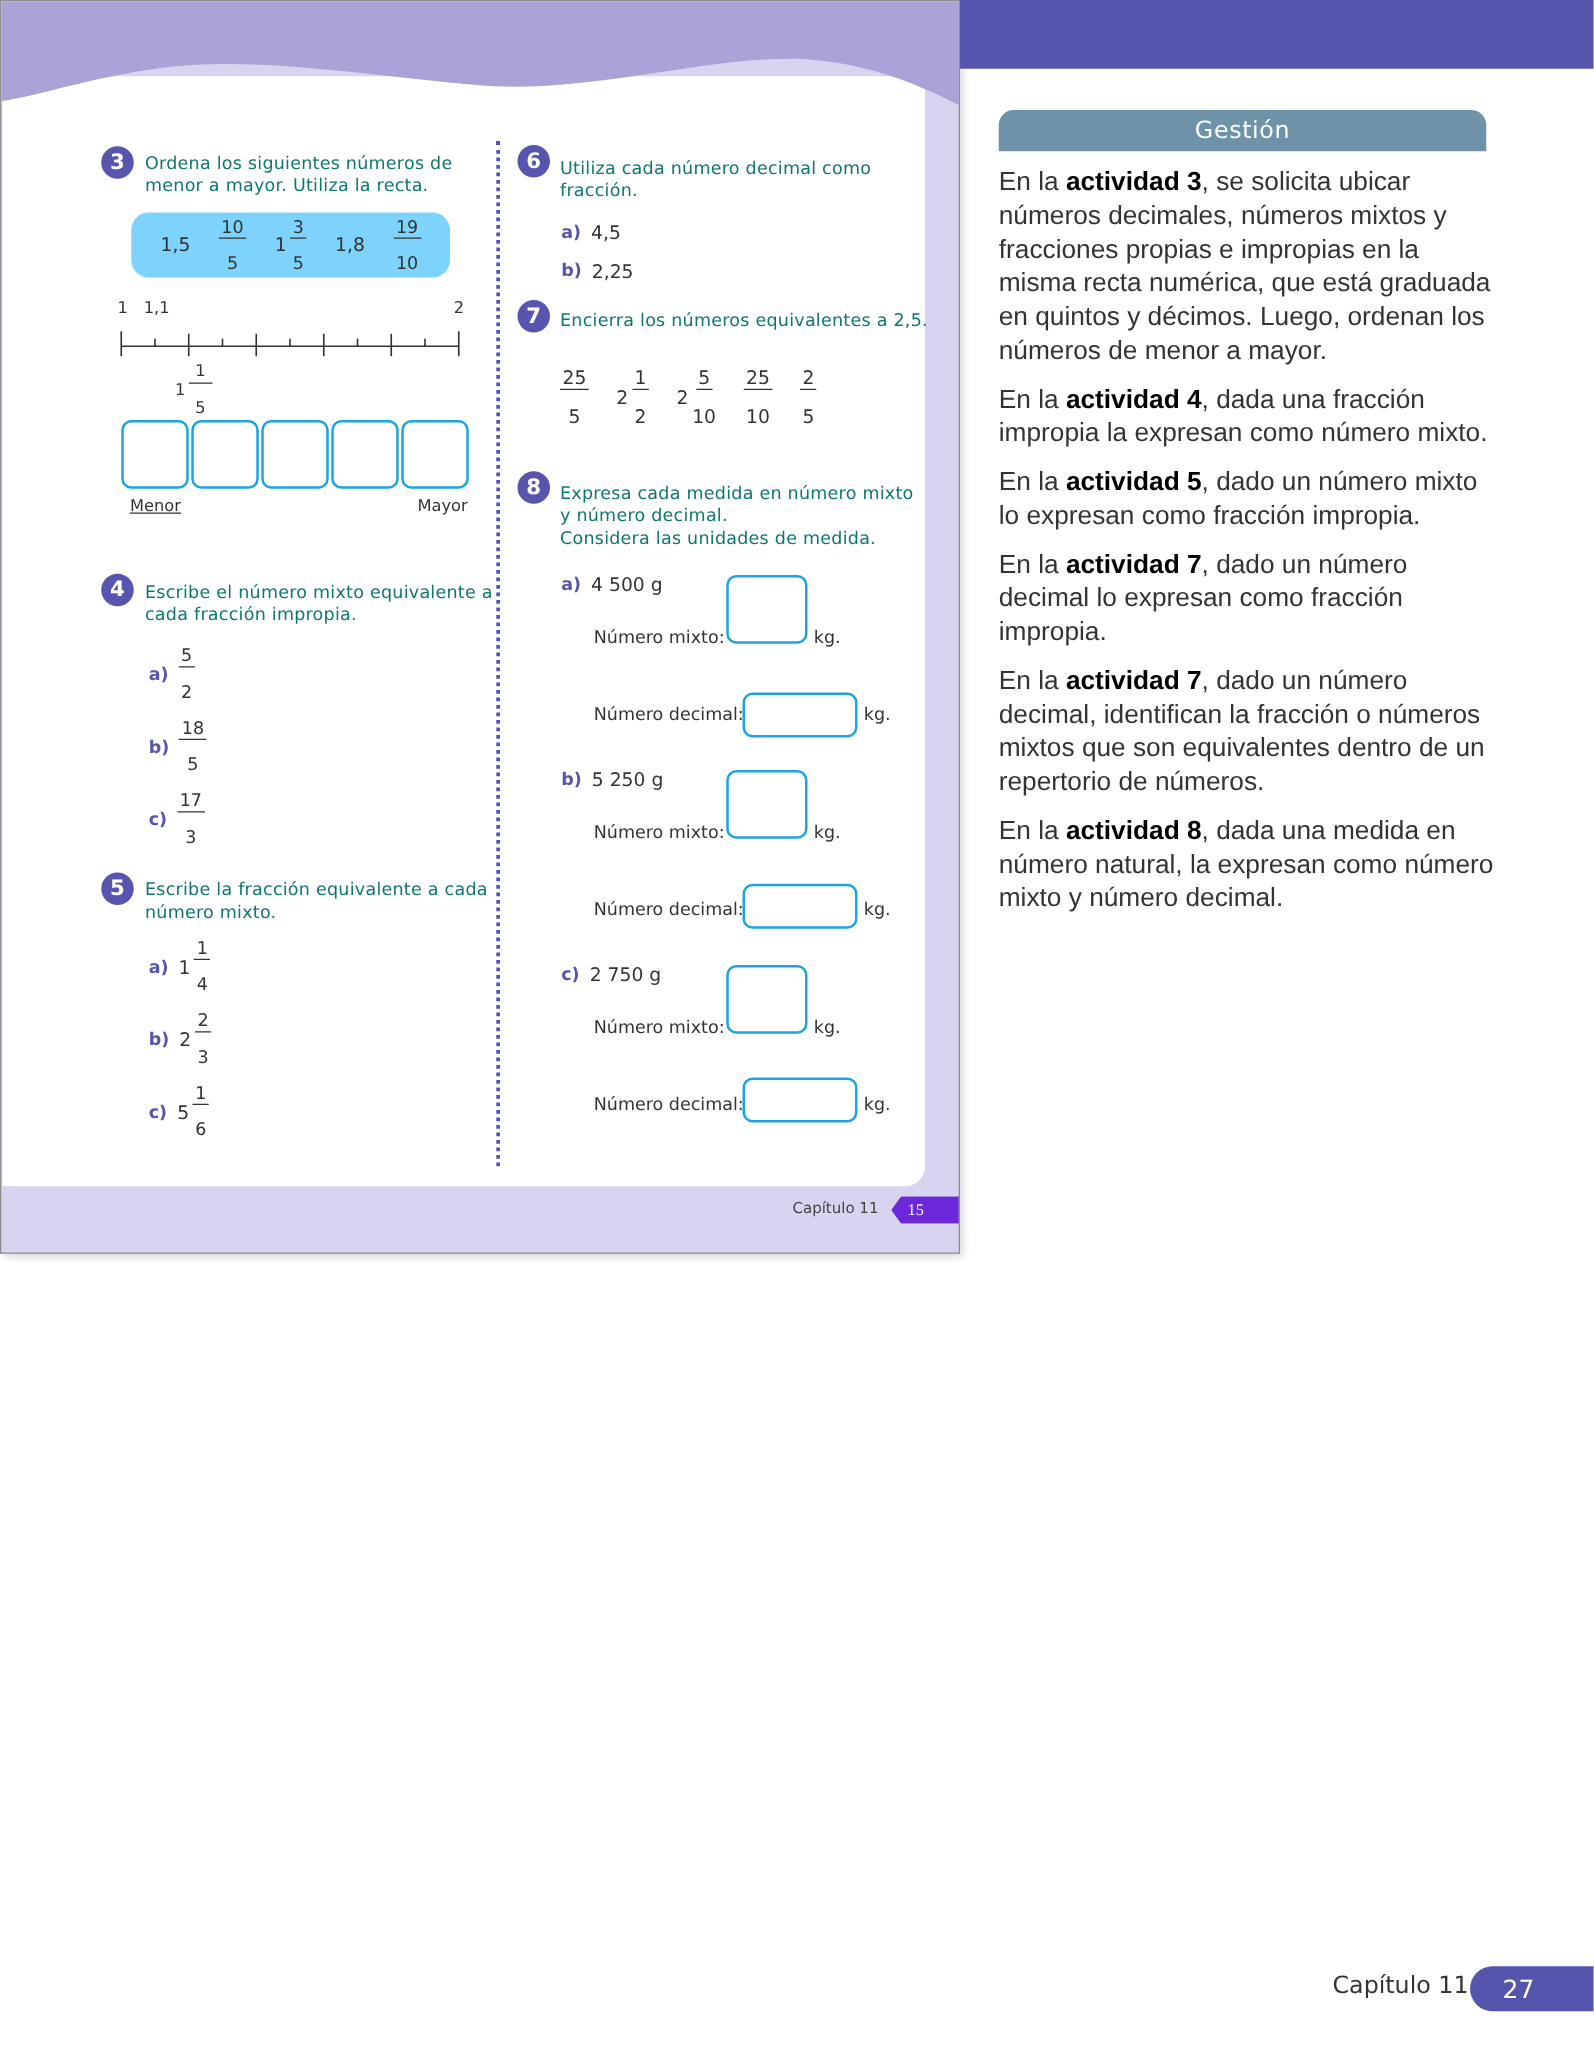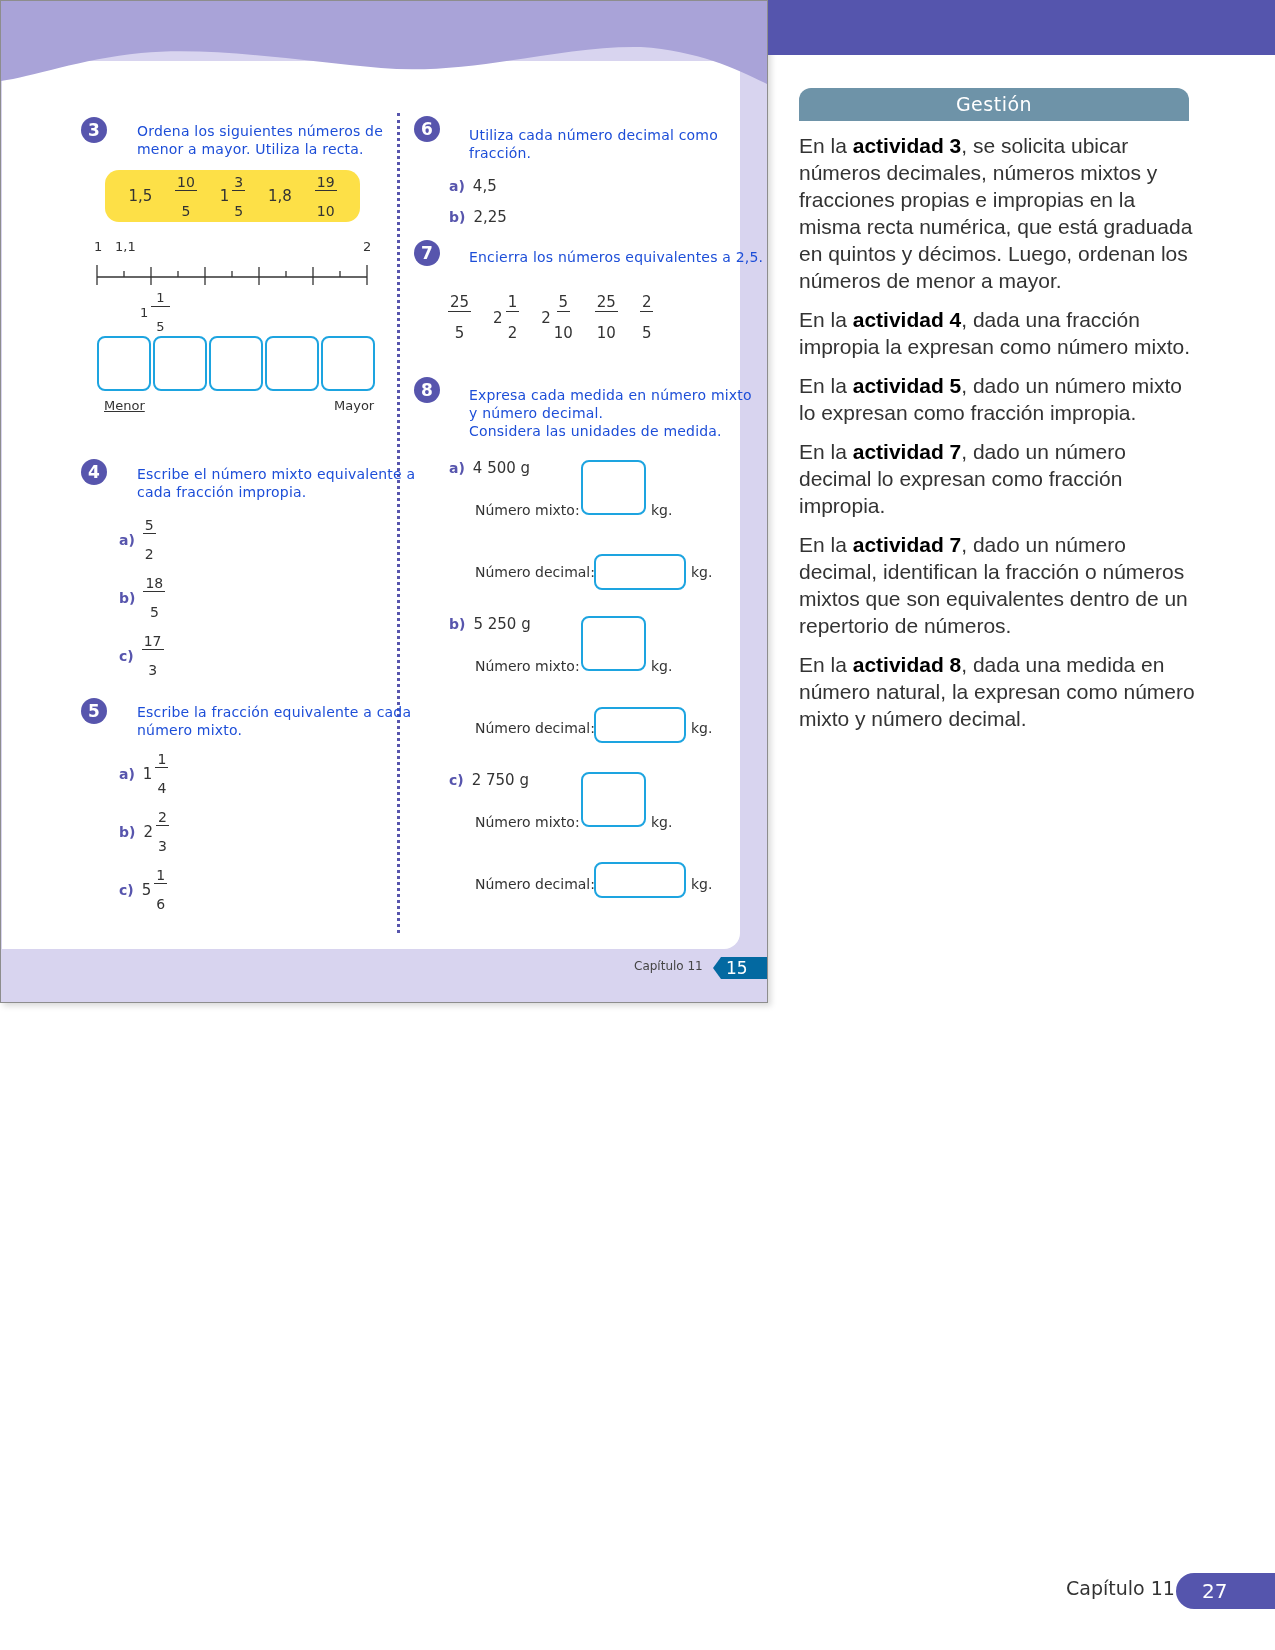--- a/index.html
+++ b/index.html
@@ -17,40 +17,41 @@
     position: absolute; left: 1px; top: 60px; width: 738px; height: 888px;
     background: #fff; border-bottom-right-radius: 16px;
   }
   .col-divider {
     position: absolute; left: 396px; top: 112px; height: 820px; width: 0;
     border-left: 3px dotted #5755ad;
   }
   .pg-footer-text { position: absolute; left: 633px; top: 958px; font-size: 12px; color: #444; }
   .pg-badge {
     position: absolute; left: 712px; top: 956px; width: 56px; height: 22px;
-    background: #0369a1; color: #fff; font-size: 17px; line-height: 22px; padding-left: 13px;
+    background: #6d28d9; color: #fff; font-size: 13px; line-height: 22px; padding-left: 13px;
     clip-path: polygon(8px 0, 100% 0, 100% 100%, 8px 100%, 0 50%);
+    font-family: Liberation Serif, serif;
   }
 
   .qnum {
     position: absolute; width: 26px; height: 26px; border-radius: 50%;
     background: #5755ad; color: #fff; font-weight: bold; font-size: 17px;
     line-height: 26px; text-align: center;
   }
-  .qtext { position: absolute; font-size: 14px; line-height: 18px; color: #1d4ed8; letter-spacing: 0.2px; margin-left: 21px; }
+  .qtext { position: absolute; font-size: 14px; line-height: 18px; color: #0f766e; letter-spacing: 0.2px; }
   .sub { position: absolute; font-size: 15px; color: #333; display: flex; align-items: center; gap: 8px; }
   .sub .lbl { color: #5755ad; font-weight: bold; font-size: 14px; }
 
   .frac { display: inline-flex; flex-direction: column; align-items: center; font-size: 14px; line-height: 16px; vertical-align: middle; gap: 12px; }
   .frac .num { border-bottom: 1.2px solid #333; padding: 0 2px; }
   .mixed { display: inline-flex; align-items: center; gap: 3px; }
 
   .numbox {
     position: absolute; left: 104px; top: 169px; width: 255px; height: 52px;
-    background: #fde047; border-radius: 14px; display: flex; align-items: center;
+    background: #7dd3fc; border-radius: 14px; display: flex; align-items: center;
     justify-content: space-around; padding: 0 12px; font-size: 15px;
   }
 
   .answer-box { position: absolute; border: 2px solid #1da4e0; border-radius: 8px; background: #fff; }
   .nl-label { position: absolute; font-size: 13px; color: #333; }
 
   .small-label { position: absolute; font-size: 13px; color: #333; }
 
   
   .top-bar { position: absolute; left: 768px; top: 0; width: 507px; height: 55px; background: #5555ad; }

